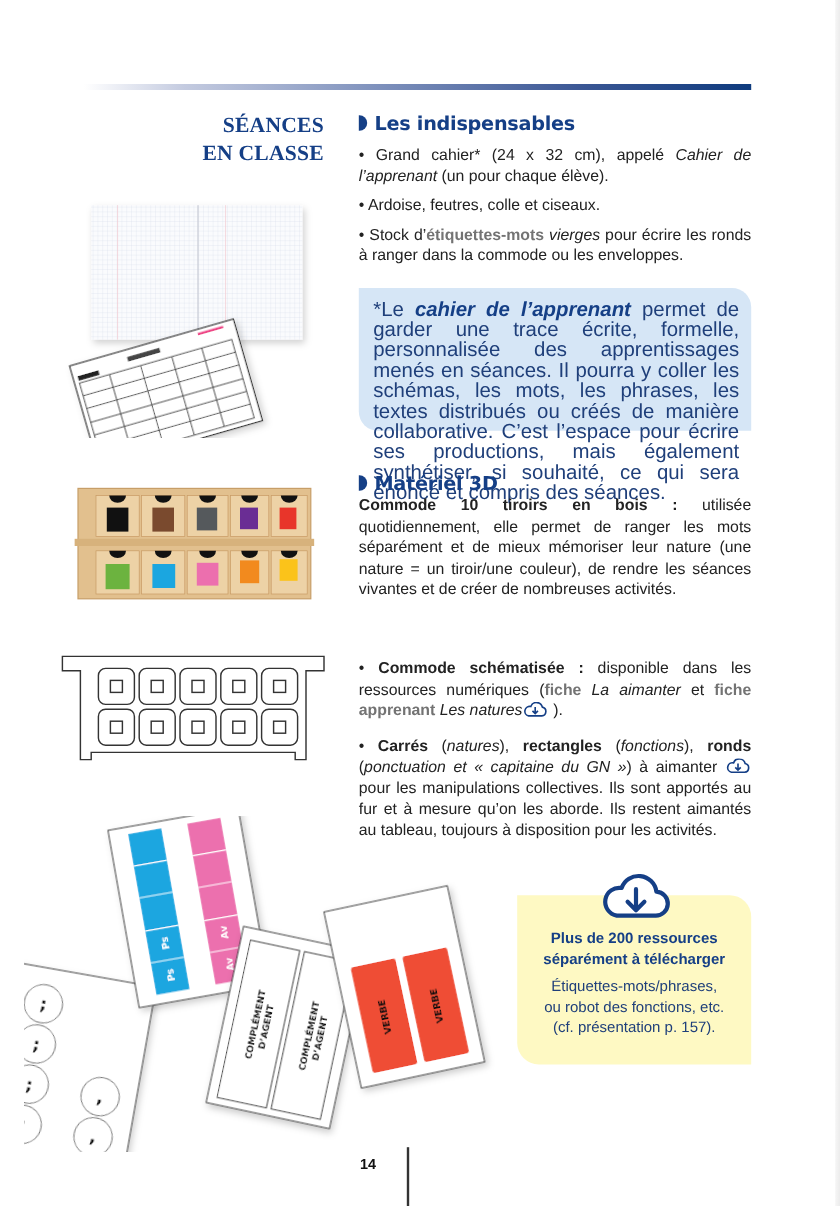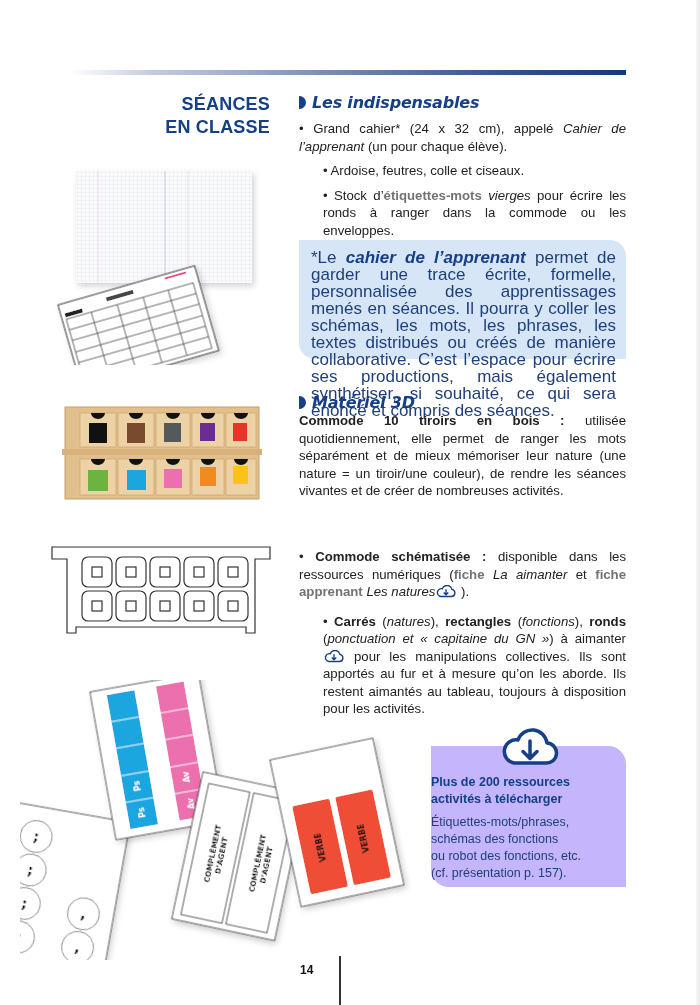--- a/index.html
+++ b/index.html
@@ -5,40 +5,40 @@
   * { box-sizing: border-box; margin: 0; padding: 0; }
   html, body { width: 700px; height: 1005px; background: #ffffff; overflow: hidden; }
   body { position: relative; font-family: "Liberation Sans", sans-serif; color: #1e1e1e; }
 
   .right-edge { position: absolute; right: 0; top: 0; width: 4px; height: 1005px; background: linear-gradient(to right, #f6f6f6, #ececec); }
 
   .top-rule { position: absolute; left: 70px; top: 70px; width: 556px; height: 5px;
     background: linear-gradient(to right, rgba(255,255,255,0) 0%, #c4cbe0 15%, #7c8fbb 45%, #3a5694 75%, #0f3b7e 100%); }
 
   .side-title { position: absolute; left: 120px; top: 93px; width: 150px; text-align: right;
-    font-family: Liberation Sans, sans-serif; font-weight: bold; font-size: 18px; line-height: 23px; color: #153f86; letter-spacing: 0.2px; }
+    font-family: Liberation Serif, serif; font-weight: bold; font-size: 18px; line-height: 23px; color: #153f86; letter-spacing: 0.2px; }
 
   .col { position: absolute; left: 299px; width: 327px; }
 
-  h2.sec { font-family: "DejaVu Sans", sans-serif; font-weight: bold; font-size: 16px; color: #153f86; display: flex; align-items: center; gap: 6px; letter-spacing: -0.2px; font-style: italic; }
+  h2.sec { font-family: "DejaVu Sans", sans-serif; font-weight: bold; font-size: 16px; color: #153f86; display: flex; align-items: center; gap: 6px; letter-spacing: -0.2px; }
   .half-disc { width: 7px; height: 13px; background: #153f86; border-radius: 0 7px 7px 0; display: inline-block; }
 
   p.body { font-size: 13.2px; line-height: 17.5px; text-align: justify; color: #222; }
-  p.body + p.body { margin-top: 7px; margin-left: 24px; }
+  p.body + p.body { margin-top: 7px; }
   .blue-b { color: #737373; font-weight: bold; }
   .b { font-weight: bold; }
   .i { font-style: italic; }
 
   .note { position: absolute; left: 299px; top: 240px; width: 327px; height: 119px; background: #d6e6f6;
     border-radius: 0 16px 0 16px; padding: 9px 10px 8px 12px; font-size: 17px; line-height: 17px; color: #1f3f7a; text-align: justify; }
 
   .cloud-inline { display: inline-block; width: 22px; height: 13px; vertical-align: -2px; }
 
-  .res-box { position: absolute; left: 431px; top: 746px; width: 195px; height: 141px; background: #c4b5fd; border-radius: 0 18px 0 18px;
-    text-align: left; padding-top: 28px; }
+  .res-box { position: absolute; left: 431px; top: 746px; width: 195px; height: 141px; background: #fef9c3; border-radius: 0 18px 0 18px;
+    text-align: center; padding-top: 28px; }
   .res-title { font-weight: bold; font-size: 12.5px; line-height: 17px; color: #153f86; }
   .res-desc { margin-top: 6px; font-size: 12.5px; line-height: 17px; color: #1f3f7a; }
   .res-cloud { position: absolute; left: 500px; top: 727px; width: 60px; height: 40px; }
 
   .page-num { position: absolute; left: 300px; top: 963px; font-weight: bold; font-size: 12px; color: #111; }
   .page-rule { position: absolute; left: 339px; top: 956px; width: 2px; height: 49px; background: #333; }
 
   .illu { position: absolute; }
 </style>
 </head>
@@ -83,25 +83,24 @@
       </svg><span> ).</span></p>
   <p class="body" style="margin-top:12px;"><span>• </span><span class="b">Carrés</span><span> (</span><span class="i">natures</span><span>), </span><span class="b">rectangles</span><span> (</span><span class="i">fonctions</span><span>), </span><span class="b">ronds</span><span> (</span><span class="i">ponc­tuation et « capitaine du GN »</span><span>) à aimanter </span><svg class="cloud-inline" viewBox="0 0 24 14">
         <path d="M6 12.5 H18 A4 4 0 0 0 18.5 4.6 A5.5 5.5 0 0 0 8 4 A4.2 4.2 0 0 0 6 12.5 Z" fill="none" stroke="#153f86" stroke-width="1.5"></path>
         <path d="M12 4.5 V10.5 M9.5 8 L12 10.5 L14.5 8" fill="none" stroke="#153f86" stroke-width="1.5"></path>
       </svg><span> pour les manipulations collectives. Ils sont apportés au fur et à mesure qu’on les aborde. Ils restent aimantés au tableau, toujours à disposition pour les activités.</span></p>
 </div>
 
 <div class="res-box">
   <div class="res-title">
     <div>Plus de 200 ressources</div>
-    <div>activités à télécharger</div>
+    <div>séparément à télécharger</div>
   </div>
   <div class="res-desc">
     <div>Étiquettes-mots/phrases,</div>
-    <div>schémas des fonctions</div>
     <div>ou robot des fonctions, etc.</div>
     <div>(cf. présentation p. 157).</div>
   </div>
 </div>
 <svg class="res-cloud" viewBox="0 0 60 40">
   <path d="M14 36 H46 A10 10 0 0 0 47 16 A15 15 0 0 0 18 13 A11.5 11.5 0 0 0 14 36 Z" fill="#ffffff" stroke="#153f86" stroke-width="3.5" stroke-linejoin="round"></path>
   <path d="M30 14 V31 M23 24.5 L30 31.5 L37 24.5" fill="none" stroke="#153f86" stroke-width="3.5" stroke-linecap="round" stroke-linejoin="round"></path>
 </svg>
 
 <svg class="illu" style="left:38px; top:165px;" width="250" height="200" viewBox="0 0 250 200">

